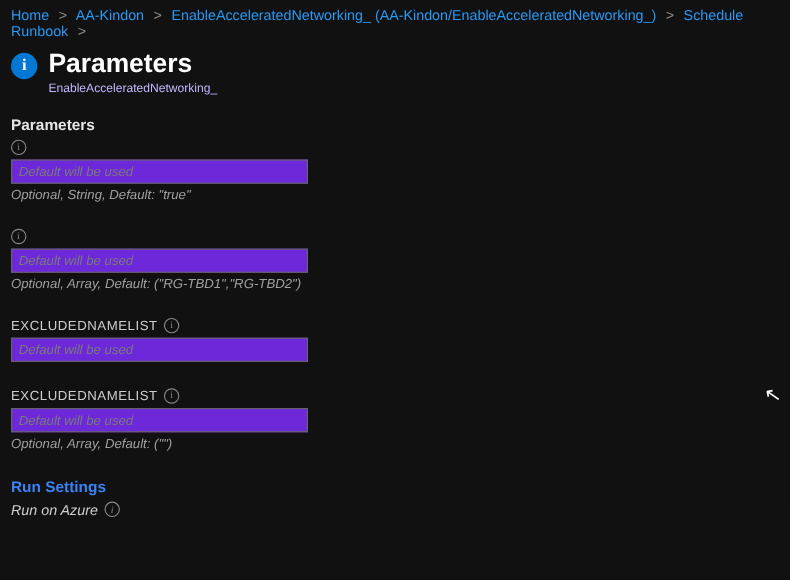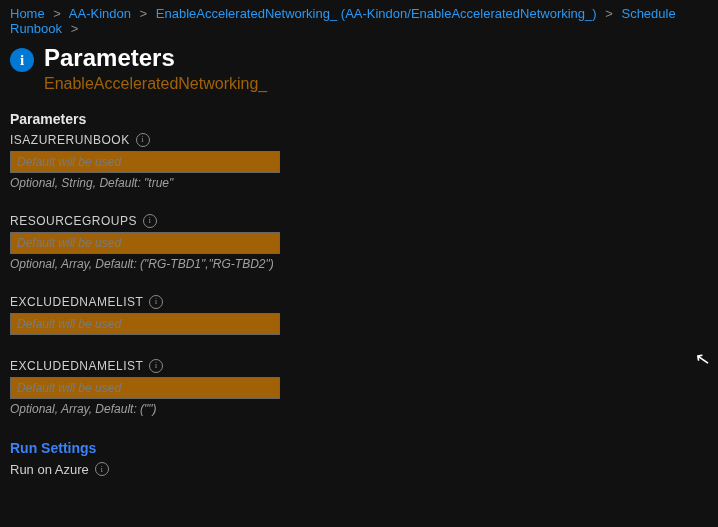--- a/index.html
+++ b/index.html
@@ -55,22 +55,22 @@
     flex: 0 0 auto;
   }
   .title-block h1 {
     margin: 0;
     font-size: 24px;
     font-weight: 600;
     color: #ffffff;
     line-height: 1.2;
   }
   .title-block .subtitle {
-    font-size: 16px;
-    color: #a16207;
+    font-size: 11px;
+    color: #c4b5fd;
     margin-top: 2px;
   }
   .section-heading {
     font-size: 14px;
     font-weight: 600;
     color: #e6e6e6;
     margin-top: 18px;
     margin-bottom: 6px;
   }
   .param {
@@ -96,21 +96,21 @@
     justify-content: center;
     font-size: 9px;
     font-family: Georgia, serif;
     color: #8a8a8a;
     line-height: 1;
     cursor: default;
   }
   .param-input {
     width: 270px;
     height: 22px;
-    background: #a16207;
+    background: #6d28d9;
     border: 1px solid #666666;
     box-sizing: border-box;
     padding: 0 6px;
     color: #cccccc;
     font-size: 12px;
   }
   .param-input::placeholder {
     color: #7a7a7a;
     font-style: italic;
   }
@@ -127,20 +127,21 @@
     color: #3b82f6;
     margin-top: 10px;
     margin-bottom: 6px;
   }
   .run-on {
     font-size: 13px;
     color: #cfcfcf;
     display: flex;
     align-items: center;
     gap: 6px;
+    font-style: italic;
   }
   .cursor {
     position: absolute;
     right: 8px;
     bottom: 4px;
     font-size: 18px;
     color: #ffffff;
     transform: rotate(-10deg);
     pointer-events: none;
   }
@@ -166,30 +167,28 @@
     <div class="title-block">
       <h1>Parameters</h1>
       <div class="subtitle">EnableAcceleratedNetworking_</div>
     </div>
   </div>
 
   <div class="section-heading">Parameters</div>
 
   <div class="param">
     <div class="param-label">
-      <span>ISAZURERUNBOOK</span>
       <span class="info-icon">i</span>
     </div>
     <input class="param-input" type="text" placeholder="Default will be used" style="">
     <div class="param-help">Optional, String, Default: "true"</div>
   </div>
 
   <div class="param">
     <div class="param-label">
-      <span>RESOURCEGROUPS</span>
       <span class="info-icon">i</span>
     </div>
     <input class="param-input" type="text" placeholder="Default will be used" style="">
     <div class="param-help">Optional, Array, Default: ("RG-TBD1","RG-TBD2")</div>
   </div>
 
   <div class="param">
     <div class="param-label">
       <span>EXCLUDEDNAMELIST</span>
       <span class="info-icon">i</span>

